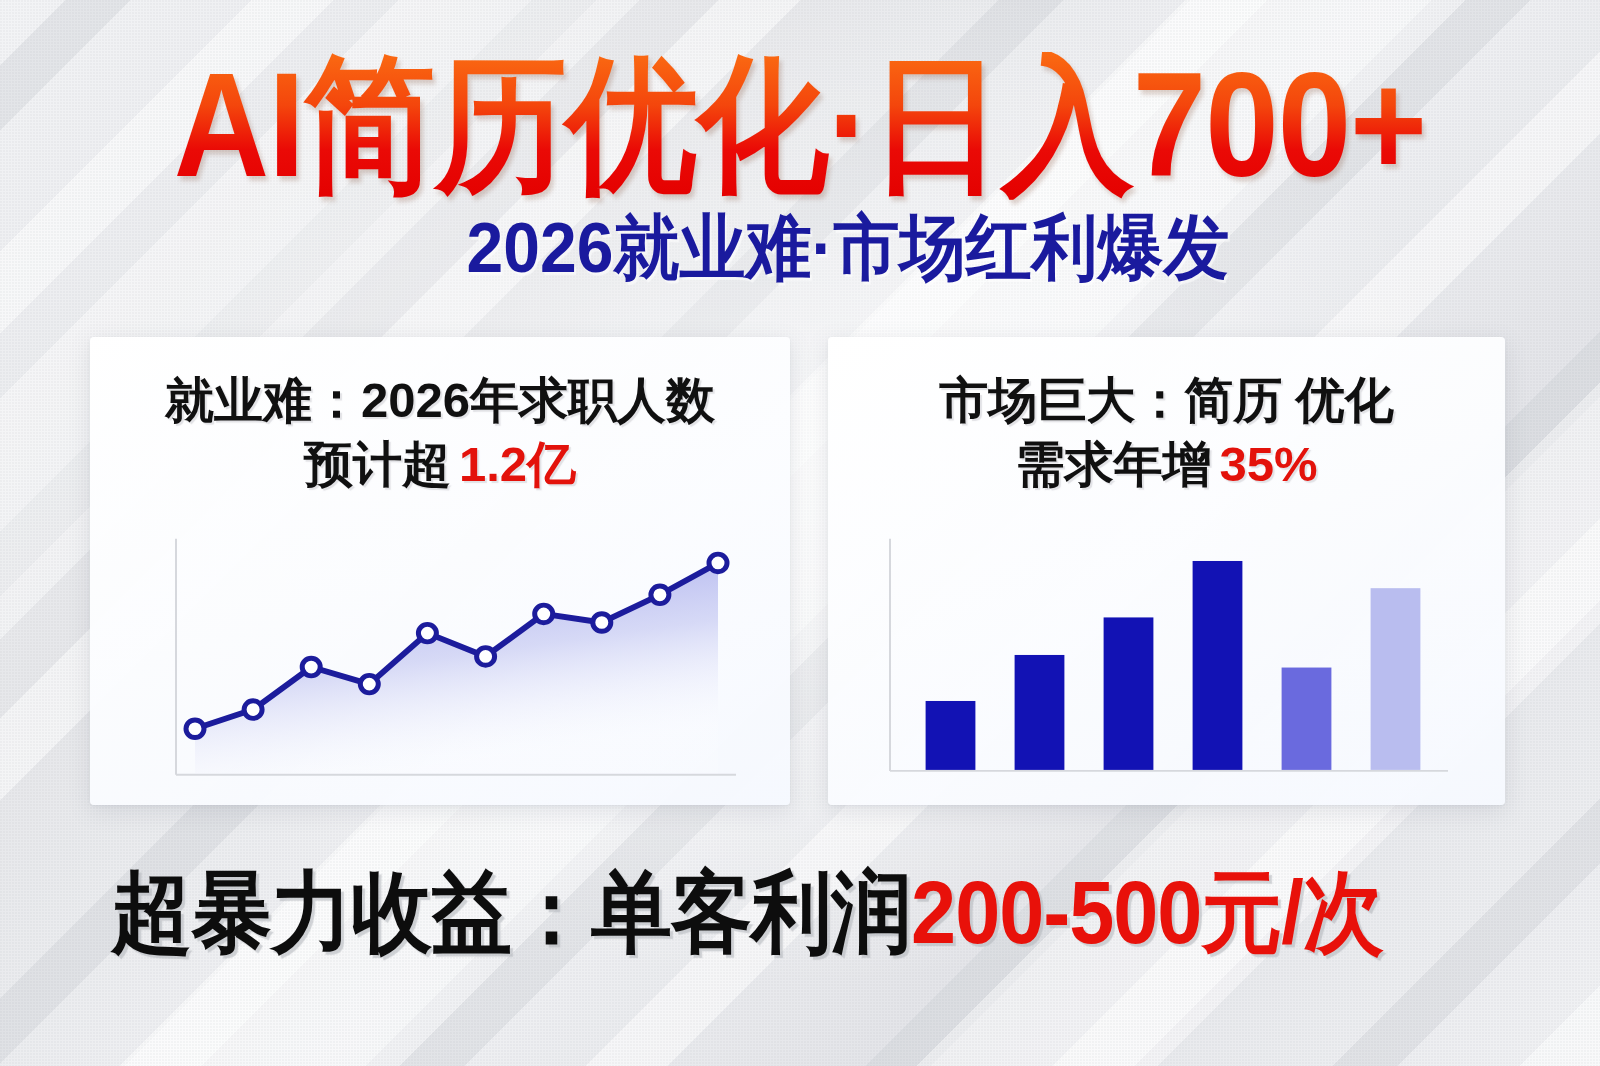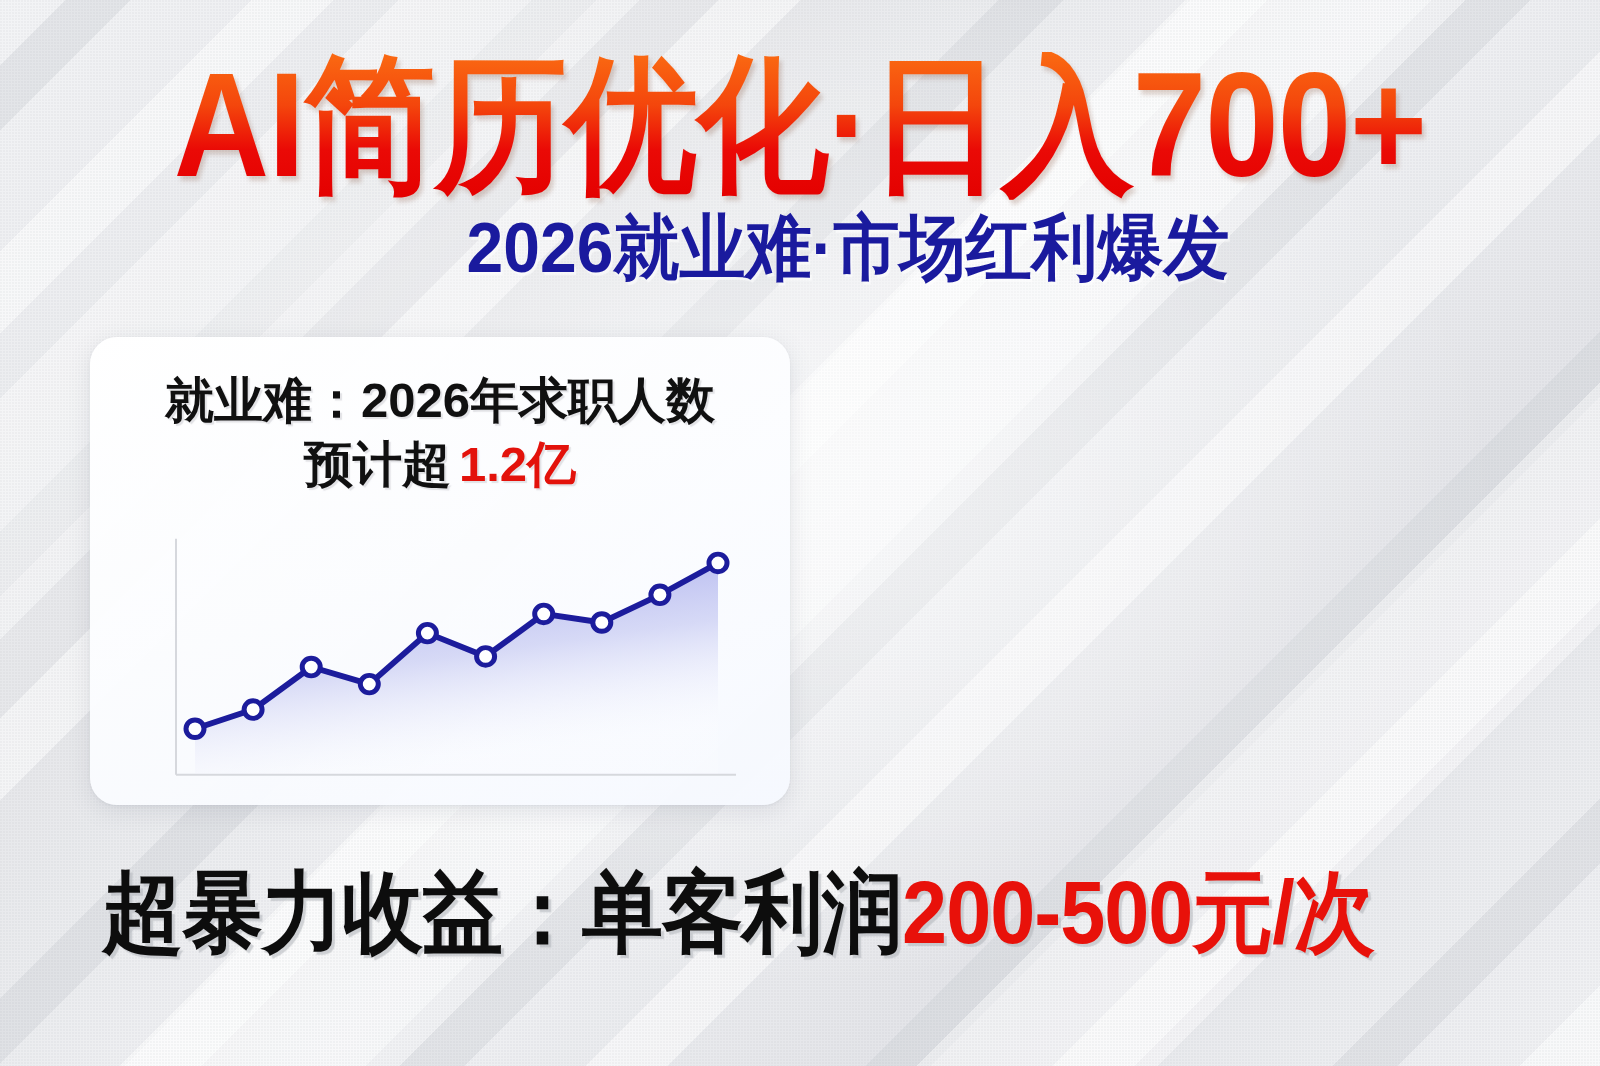--- a/index.html
+++ b/index.html
@@ -116,21 +116,21 @@
     transform: scaleY(1.08);
     transform-origin: top center;
     text-shadow: 2px 2px 1px rgba(255,255,255,0.55);
   }
 
   
   .card {
     position: absolute;
     top: 337px;
     height: 468px;
-    border-radius: 27px;
+    border-radius: 4px;
     background: linear-gradient(160deg, rgba(255,255,255,0.99) 0%, rgba(252,253,255,0.97) 45%, rgba(246,249,255,0.96) 100%);
     box-shadow: 0 6px 22px rgba(110,118,135,0.16), 0 1px 3px rgba(110,118,135,0.10);
   }
   #card-left  { left: 90px;  width: 700px; }
   #card-right { left: 828px; width: 677px; }
 
   .card-title {
     position: absolute;
     left: 0;
     right: 0;
@@ -151,21 +151,21 @@
     left: 0;
     right: 0;
     bottom: 0;
     top: 196px;
   }
   .chart-svg { display: block; width: 100%; height: 100%; }
 
   
   .bottom-wrap {
     position: absolute;
-    left: 0;
+    left: 9px;
     top: 868px;
     width: 1476px;
     text-align: center;
   }
   .bottom-line {
     display: inline-block;
     font-size: 81px;
     line-height: 1.0;
     font-weight: 700;
     color: #0d0d0d;
@@ -226,20 +226,41 @@
             <circle cx="395.6" cy="126.6" r="9" fill="#ffffff" stroke="#1c1c9c" stroke-width="5"></circle>
             <circle cx="453.7" cy="83.0" r="9" fill="#ffffff" stroke="#1c1c9c" stroke-width="5"></circle>
             <circle cx="511.8" cy="91.8" r="9" fill="#ffffff" stroke="#1c1c9c" stroke-width="5"></circle>
             <circle cx="569.9" cy="63.4" r="9" fill="#ffffff" stroke="#1c1c9c" stroke-width="5"></circle>
             <circle cx="628.0" cy="30.7" r="9" fill="#ffffff" stroke="#1c1c9c" stroke-width="5"></circle>
           </g>
       </svg>
     </div>
   </div>
 
+  <div class="card" id="card-right">
+    <div class="card-title">
+      <span>市场巨大：简历 优化</span><br>
+      <span>需求年增</span><span class="hl">35%</span>
+    </div>
+
+    <div class="chart-box">
+      <svg class="chart-svg" viewBox="0 0 677 279" preserveAspectRatio="none">
+        <line x1="62" y1="6" x2="62" y2="244" stroke="#d6d8dd" stroke-width="2"></line>
+        <line x1="62" y1="244" x2="620" y2="244" stroke="#d6d8dd" stroke-width="2"></line>
+        <g id="bc-bars">
+            <rect x="97.6" y="172.3" width="49.8" height="70.7" fill="#1212b4"></rect>
+            <rect x="186.6" y="125.1" width="49.8" height="117.9" fill="#1212b4"></rect>
+            <rect x="275.6" y="86.6" width="49.8" height="156.4" fill="#1212b4"></rect>
+            <rect x="364.6" y="28.7" width="49.8" height="214.3" fill="#1212b4"></rect>
+            <rect x="453.6" y="138.0" width="49.8" height="105.0" fill="#6a6ade"></rect>
+            <rect x="542.6" y="56.6" width="49.8" height="186.4" fill="#b9bdef"></rect>
+          </g>
+      </svg>
+    </div>
+  </div>
 
   <div class="bottom-wrap">
     <div class="bottom-line">
       <span>超暴力收益：单客利润</span><span class="money">200-500元/次</span>
     </div>
   </div>
 
 </div>
 
 </body></html>

